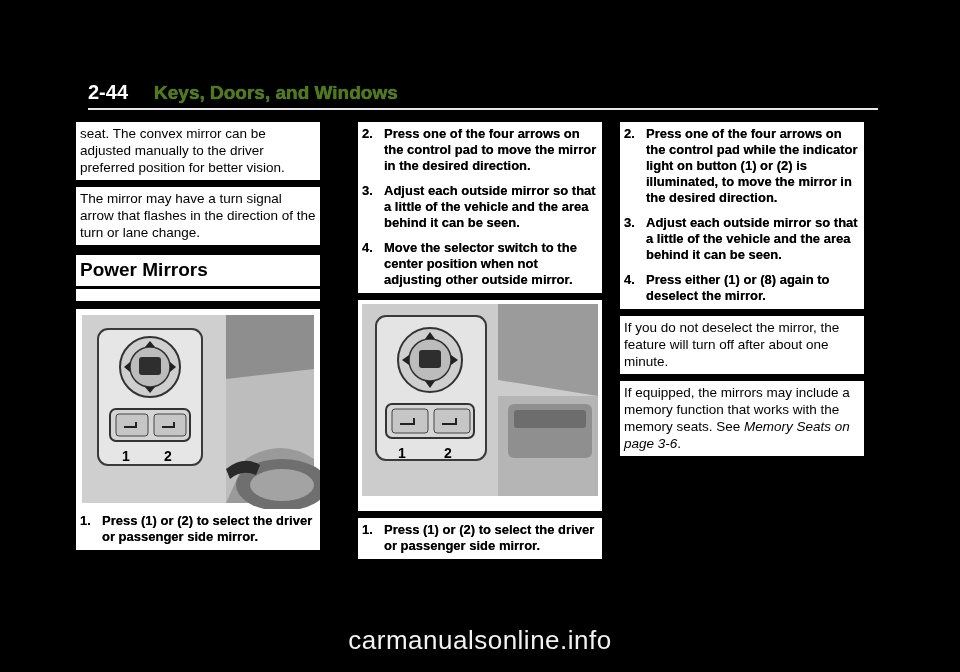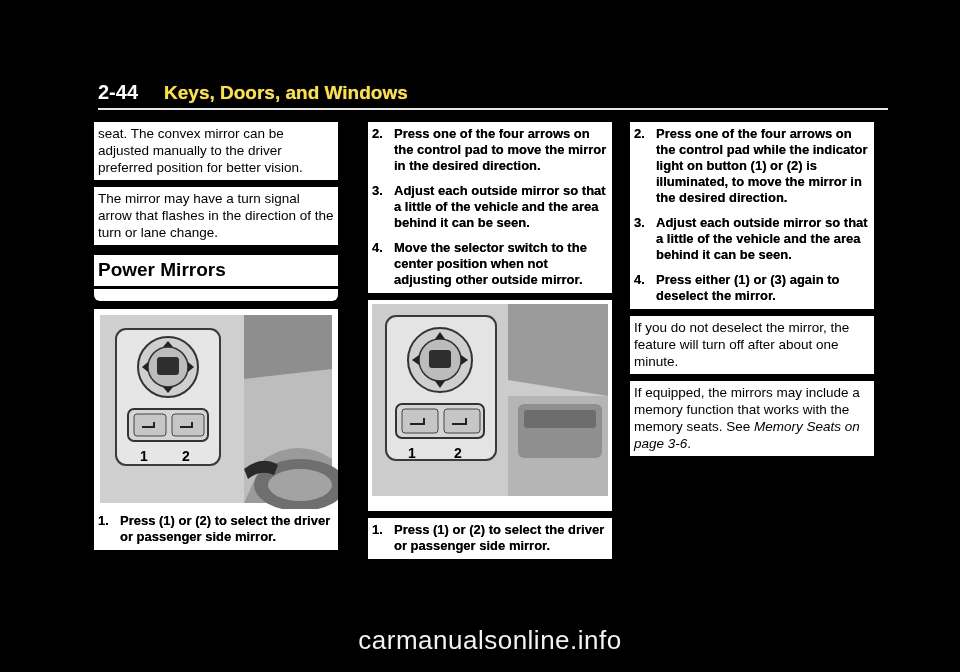--- a/index.html
+++ b/index.html
@@ -15,21 +15,20 @@
     overflow: hidden;
     position: relative;
   }
   .page {
     position: absolute;
     left: 0;
     top: 0;
     width: 768px;
     height: 672px;
     background: #000;
-    margin-left: 10px;
   }
   
   .page-header {
     position: absolute;
     left: 88px;
     top: 70px;
     width: 790px;
     height: 34px;
     display: flex;
     align-items: flex-end;
@@ -37,41 +36,41 @@
   .page-num {
     font-size: 20px;
     font-weight: bold;
     color: #fff;
     letter-spacing: 0px;
     margin-right: 26px;
   }
   .header-title {
     font-size: 19px;
     font-weight: bold;
-    color: #fde047;
+    color: #4d7c0f;
     
     text-shadow: 0 0 1px rgba(255,255,255,0.6);
   }
   .rule {
     position: absolute;
     left: 88px;
     top: 108px;
     width: 790px;
     height: 2px;
     background: #fff;
     opacity: 0.9;
   }
 
   
   .col {
     position: absolute;
     top: 122px;
     width: 244px;
   }
-  .col1 { left: 84px; }
+  .col1 { left: 76px; }
   .col2 { left: 358px; }
   .col3 { left: 620px; }
 
   
   .tbox {
     background: #fff;
     color: #000;
     font-size: 13.5px;
     line-height: 17px;
     padding: 3px 4px 4px 4px;
@@ -88,21 +87,20 @@
     padding: 4px 4px 5px 4px;
     margin-top: 10px;
     margin-bottom: 9px;
     border-bottom: 3px solid #000;
     box-sizing: border-box;
   }
   .section-head-wrap {
     background: #fff;
     padding-bottom: 3px;
     margin-bottom: 8px;
-    border-radius: 6px;
   }
 
   
   .numlist {
     background: #fff;
     color: #000;
     padding: 4px 4px 5px 4px;
     box-sizing: border-box;
     margin-bottom: 7px;
   }
@@ -291,21 +289,21 @@
       <div class="numitem blurry">
         <span class="n">2.</span>
         <span class="t">Press one of the four arrows on the control pad while the indicator light on button (1) or (2) is illuminated, to move the mirror in the desired direction.</span>
       </div>
       <div class="numitem blurry">
         <span class="n">3.</span>
         <span class="t">Adjust each outside mirror so that a little of the vehicle and the area behind it can be seen.</span>
       </div>
       <div class="numitem blurry">
         <span class="n">4.</span>
-        <span class="t">Press either (1) or (3) again to deselect the mirror.</span>
+        <span class="t">Press either (1) or (8) again to deselect the mirror.</span>
       </div>
     </div>
 
     <div class="tbox">If you do not deselect the mirror, the feature will turn off after about one minute.</div>
 
     <div class="tbox"><span>If equipped, the mirrors may include a memory function that works with the memory seats. See </span><span style="font-style:italic;">Memory Seats on page 3-6</span><span>.</span></div>
   </div>
 
   <div class="watermark">carmanualsonline.info</div>
 </div>

